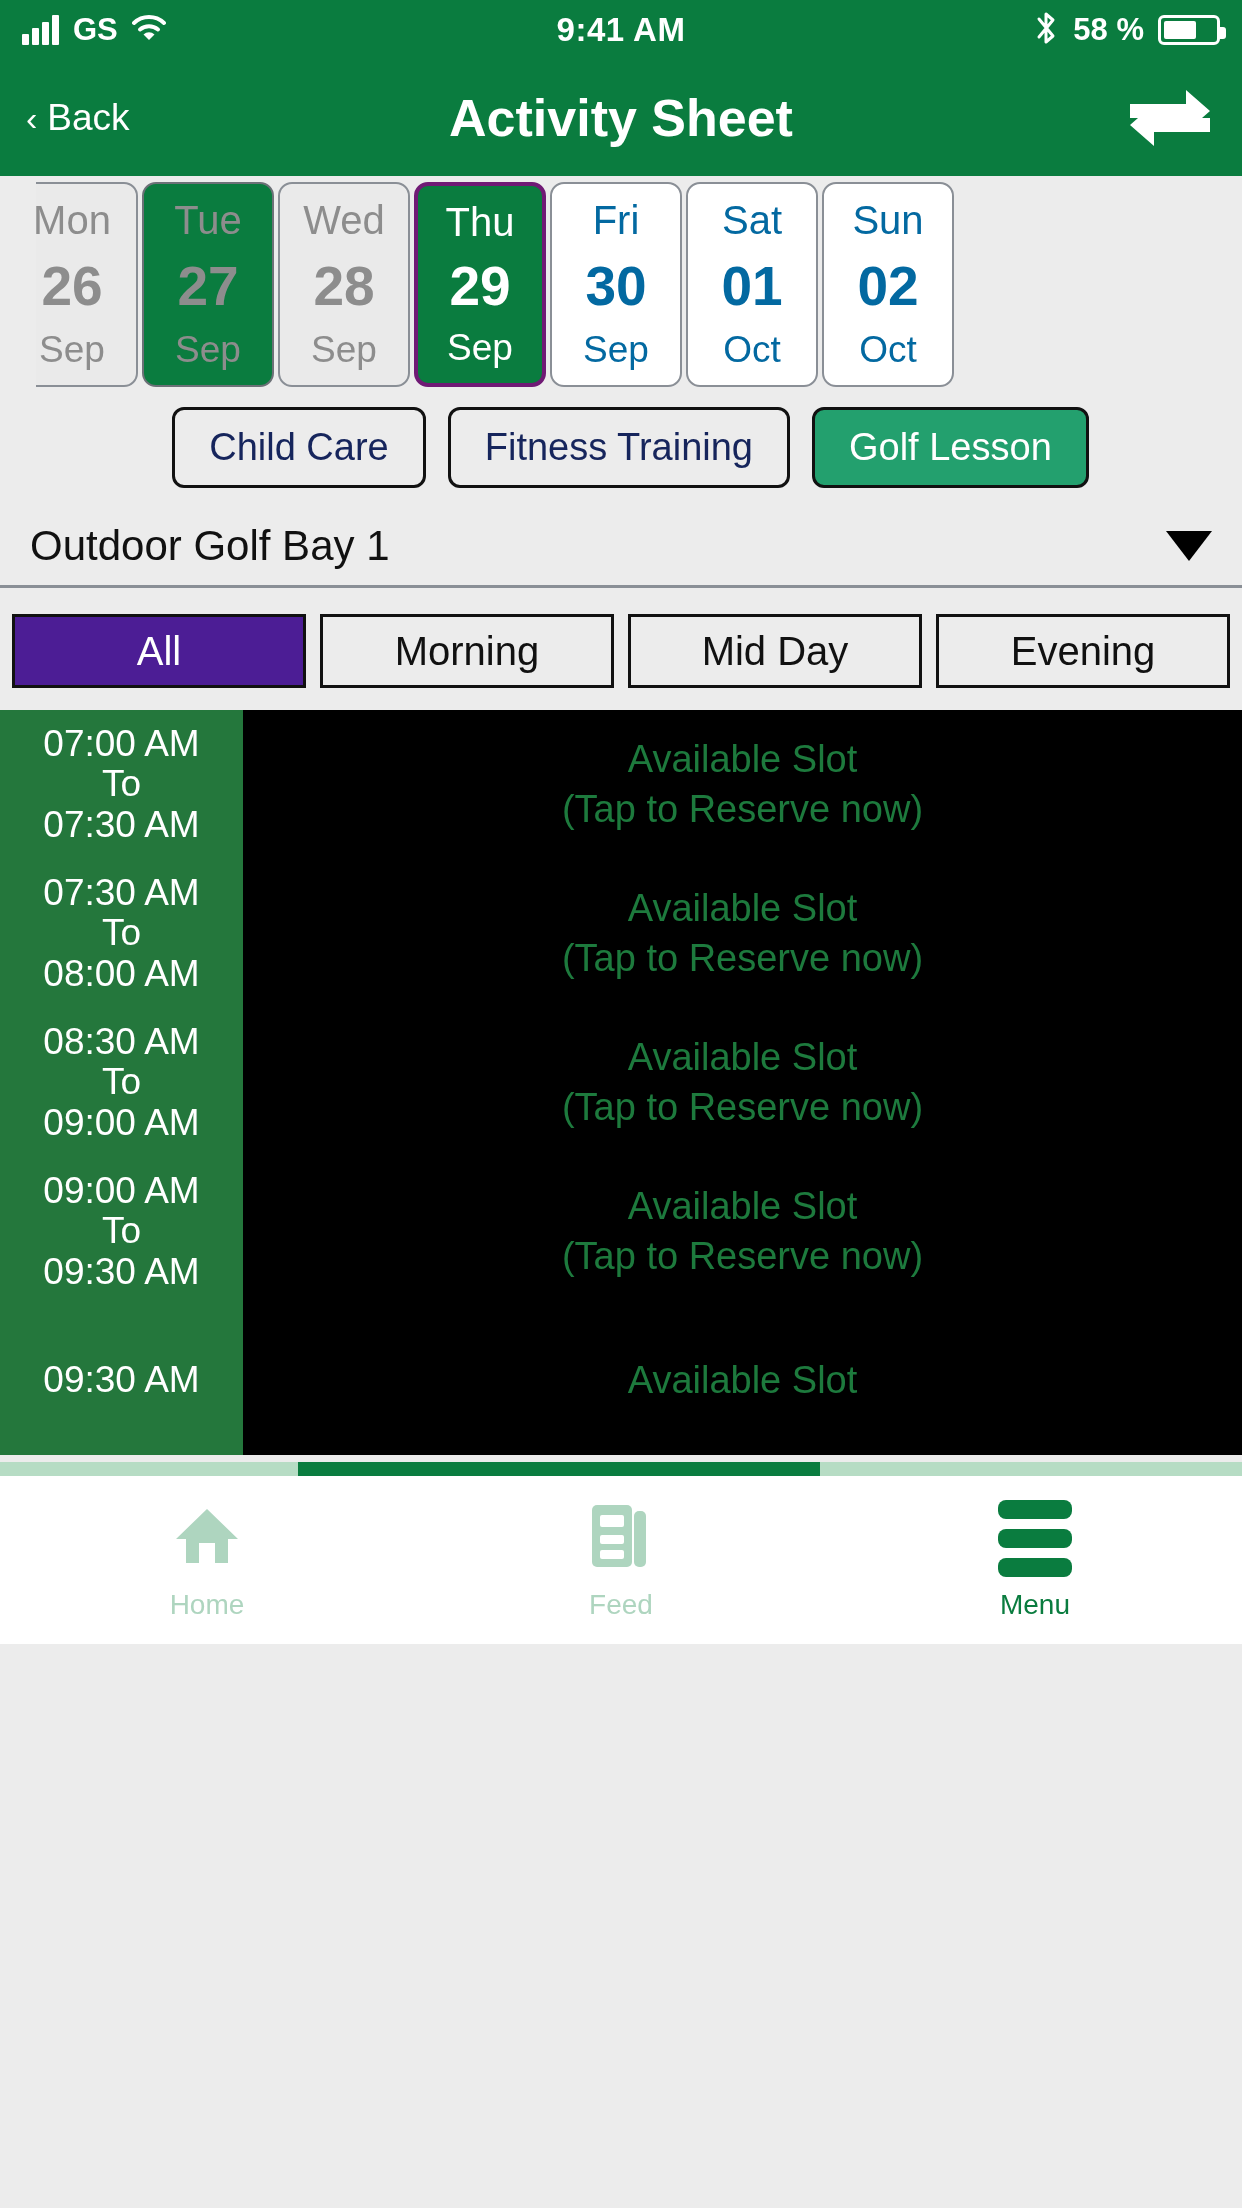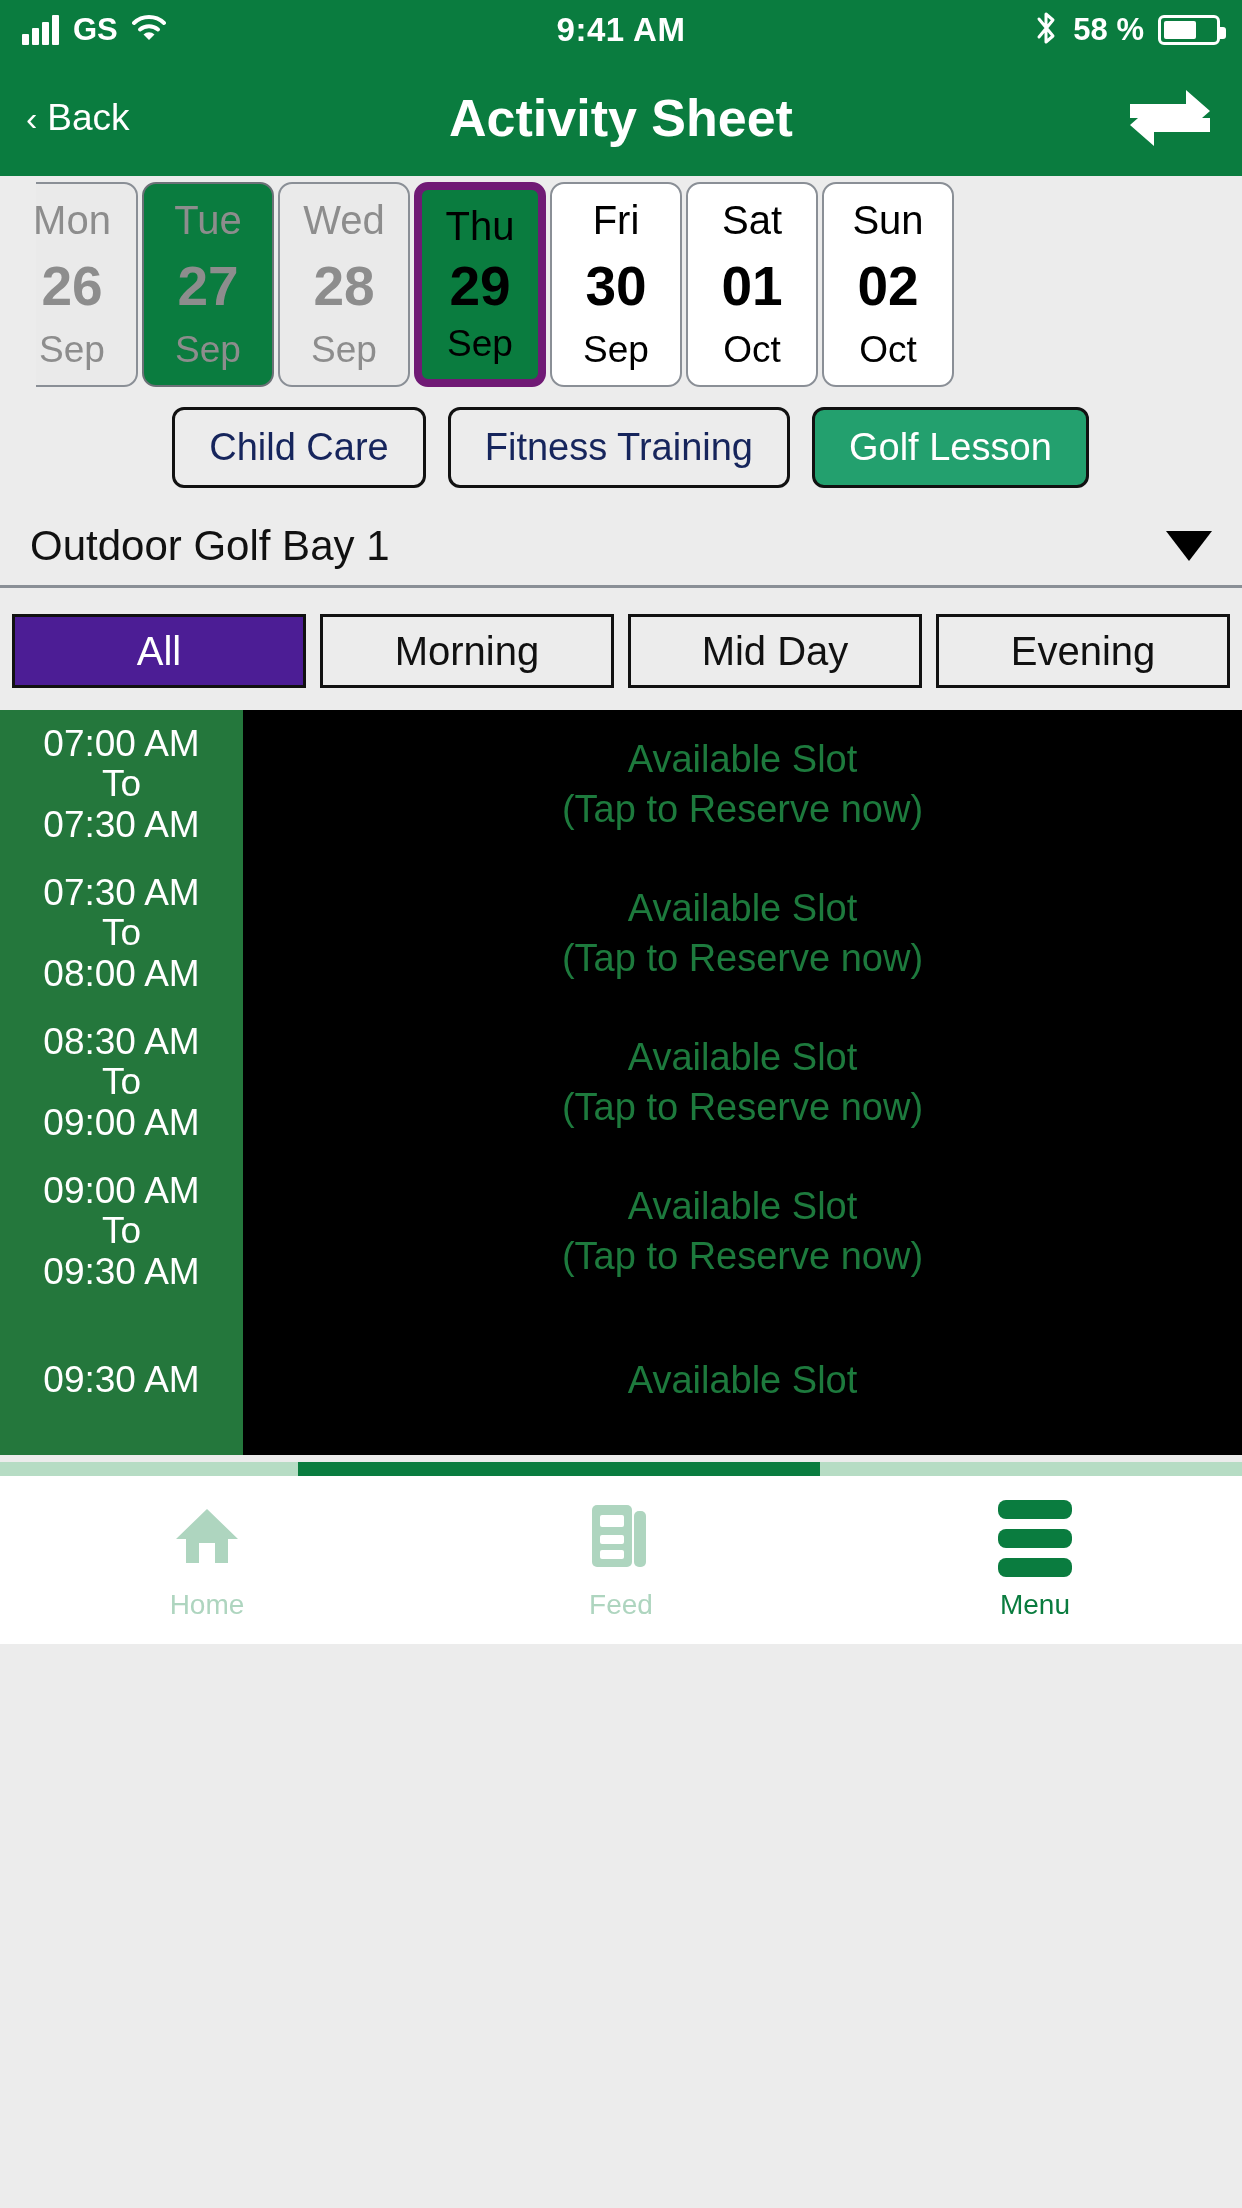--- a/index.html
+++ b/index.html
@@ -58,22 +58,22 @@
     padding:14px 0 14px 0;
   }
   .datecard:first-child { margin-left:-30px; flex:0 0 132px; }
   .dc-dow { font-size:40px; }
   .dc-day { font-size:55px; font-weight:bold; }
   .dc-mon { font-size:37px; }
   
   .dc-past     { background:#eaeaea; border:2px solid #8a8f96; color:#8d8d8d; }
   .dc-past .dc-day { font-weight:bold; }
   .dc-pastsel  { background:#0a7c3f; border:2px solid #6c7177; color:#8d8d8d; }
-  .dc-selected { background:#0a7c3f; border:8px solid #701a75; color:#000000; }
-  .dc-future   { background:#ffffff; border:2px solid #8a8f96; color:#000000; }
+  .dc-selected { background:#0a7c3f; border:4px solid #701a75; color:#ffffff; }
+  .dc-future   { background:#ffffff; border:2px solid #8a8f96; color:#0369a1; }
   .dc-future .dc-dow, .dc-future .dc-mon { font-weight:normal; }
 
   
   .chiprow { display:flex; justify-content:center; gap:22px; padding:14px 0 18px 0; flex:0 0 auto;margin-left:19px; }
   .chip {
     border:3px solid #111; border-radius:12px; background:#ececec;
     color:#16255c; font-size:38px; padding:16px 34px; white-space:nowrap;
   }
   .chip.sel { background:#23a06e; border-color:#111; color:#ffffff; }
 

